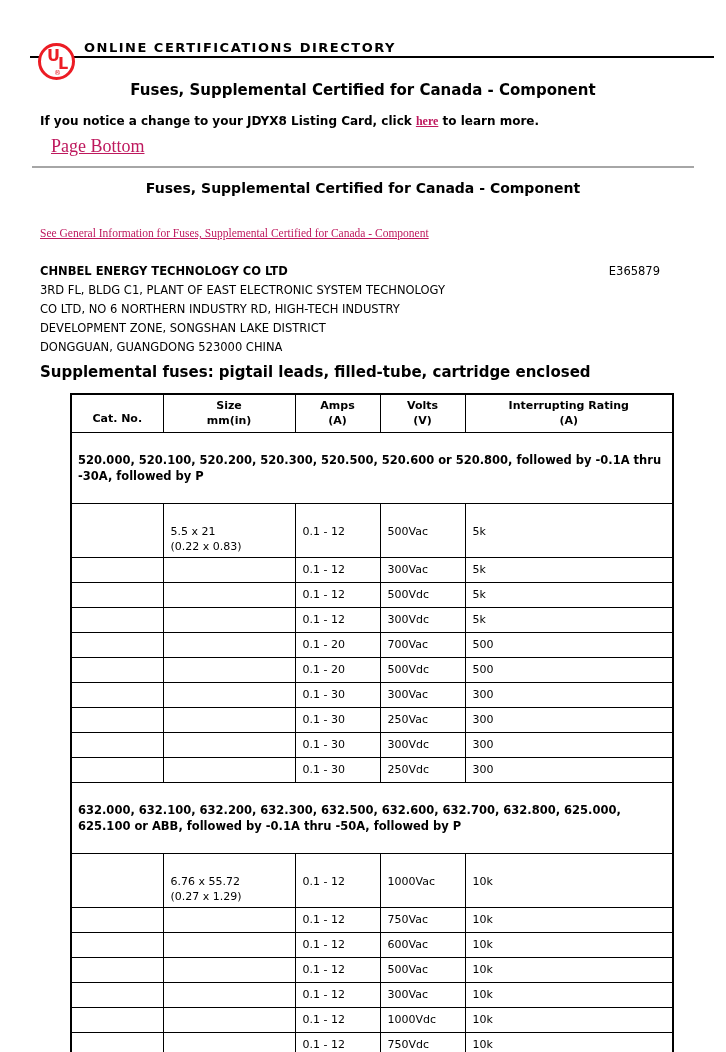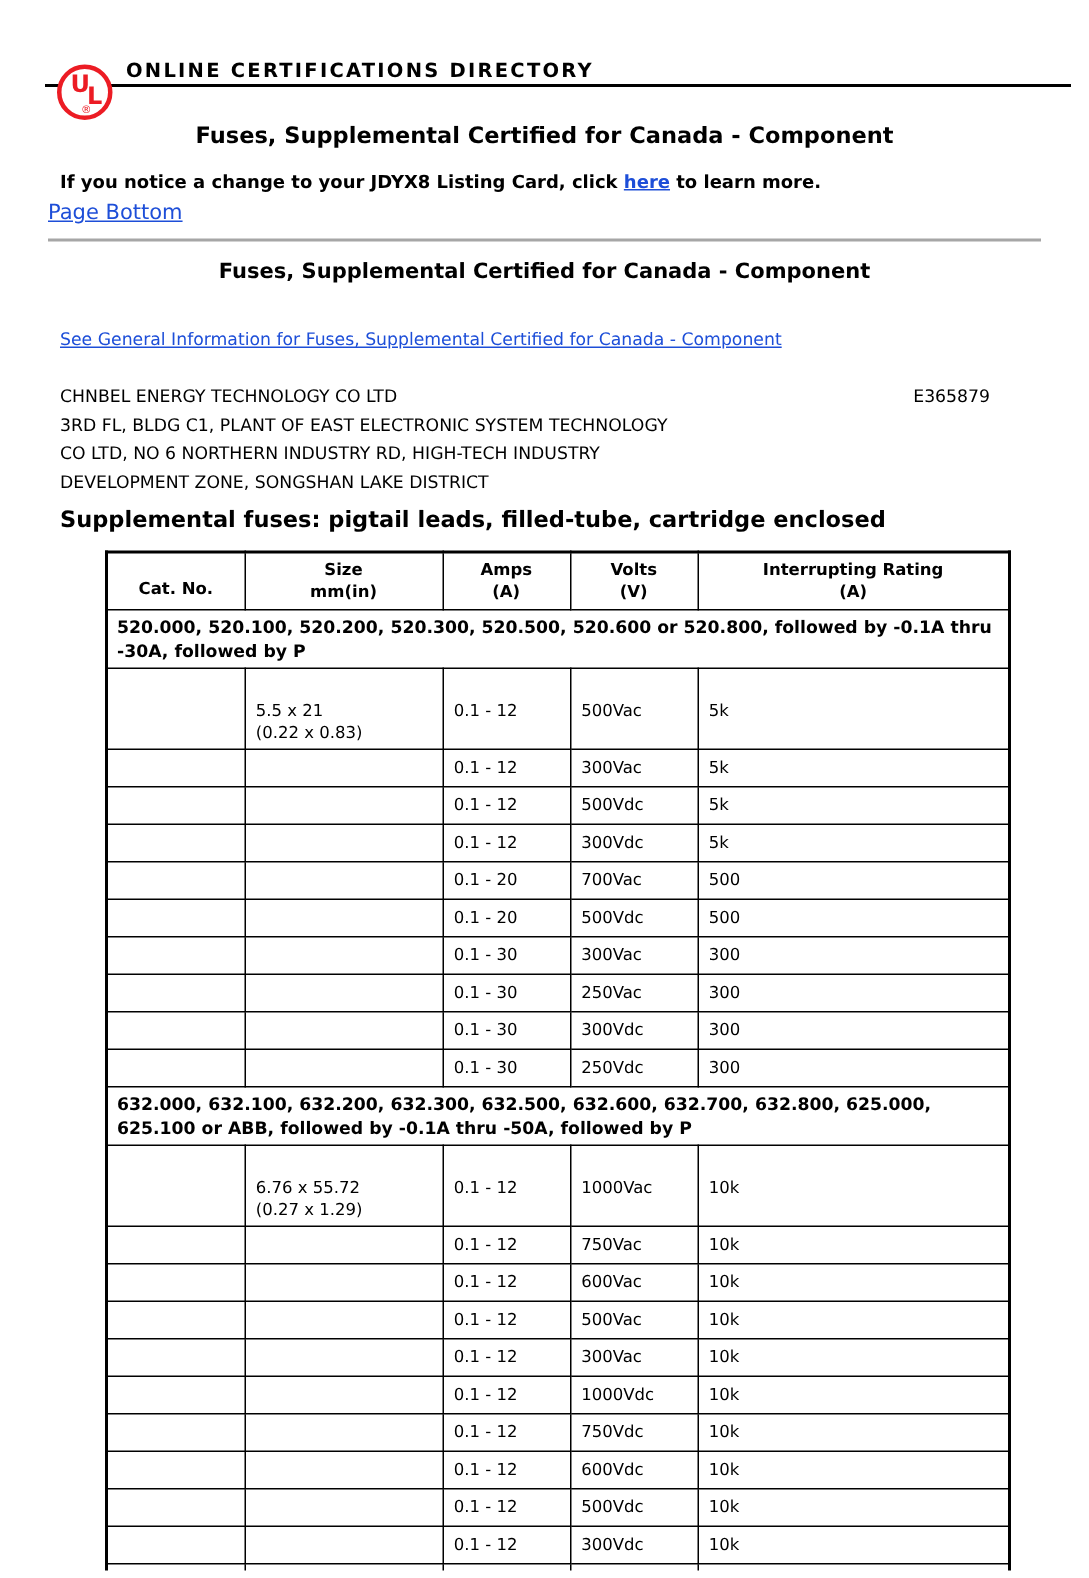--- a/index.html
+++ b/index.html
@@ -42,32 +42,32 @@
   }
   .directory-title {
     position: absolute; left: 84px; top: 40px;
     font-weight: bold; font-size: 13px; letter-spacing: 1.5px;
     z-index: 2; background: transparent;
   }
 
   
   .doc-title { text-align: center; font-weight: bold; font-size: 15px; line-height: 17px; margin-top: 2px; }
   .notice { margin: 15px 0 0 40px; font-weight: bold; font-size: 12px; }
-  .notice a, .plain-link { color: #1d4ed8; text-decoration: underline; cursor: pointer; }
-  .page-bottom { margin: 6px 0 0 32px; font-size: 14px; }
+  .notice a, .plain-link { color: #be185d; text-decoration: underline; cursor: pointer; font-family: Liberation Serif, serif; }
+  .page-bottom { margin: 6px 0 0 51px; font-size: 18px; }
   hr.divider {
     margin: 9px 32px 0 32px; border: 0; height: 2px;
     background: var(--divider-gray, #a6a6a6);
   }
   .section-heading { text-align: center; font-weight: bold; font-size: 14px; margin-top: 12px; }
   .general-info { margin: 30px 0 0 40px; font-size: 11.5px; }
 
   
   .company { position: relative; margin: 22px 40px 0 40px; font-size: 11.5px; line-height: 19px; }
-  .company .company-name { font-weight: normal; }
+  .company .company-name { font-weight: bold; }
   .company .file-number { position: absolute; right: 26px; top: 0; }
   .product-desc { margin: 6px 0 0 40px; font-weight: bold; font-size: 15px; }
 
   
   table.fuse-table {
     margin: 12px 0 0 70px;
     border-collapse: collapse;
     border: 2px solid #000;
     border-bottom: none;
     font-size: 11px;
@@ -81,21 +81,21 @@
     vertical-align: top;
     line-height: 15px;
     overflow: hidden;
   }
   .fuse-table th {
     font-weight: bold; text-align: center; vertical-align: middle;
     height: 38px; padding: 3px 4px;
   }
   .fuse-table th.th-catno { vertical-align: bottom; padding-bottom: 6px; }
   .fuse-table td.group-cell {
-    font-weight: bold; font-size: 11.5px; line-height: 16px; padding: 3px 6px;
+    font-weight: bold; font-size: 11.5px; line-height: 16px; padding: 19px 6px;
   }
   .fuse-table tr.data-row td { height: 25px; vertical-align: middle; }
   .fuse-table tr.data-row.tall td { height: 40px; vertical-align: top; padding-top: 20px; }
   .fuse-table tr.partial td { height: 5px; padding: 0; border-bottom: none; }
 </style>
 </head>
 <body>
 
 <div class="page">
 
@@ -119,20 +119,21 @@
 
   <div class="section-heading">Fuses, Supplemental Certified for Canada - Component</div>
 
   <div class="general-info"><a class="plain-link">See General Information for Fuses, Supplemental Certified for Canada - Component</a></div>
 
   <div class="company">
     <div class="company-name">CHNBEL ENERGY TECHNOLOGY CO LTD</div>
     <div>3RD FL, BLDG C1, PLANT OF EAST ELECTRONIC SYSTEM TECHNOLOGY</div>
     <div>CO LTD, NO 6 NORTHERN INDUSTRY RD, HIGH-TECH INDUSTRY</div>
     <div>DEVELOPMENT ZONE, SONGSHAN LAKE DISTRICT</div>
+    <div>DONGGUAN, GUANGDONG 523000 CHINA</div>
     <div class="file-number">E365879</div>
   </div>
 
   <div class="product-desc">Supplemental fuses: pigtail leads, filled-tube, cartridge enclosed</div>
 
   <table class="fuse-table">
     <colgroup>
       <col style="width:92px">
         <col style="width:132px">
         <col style="width:85px">

